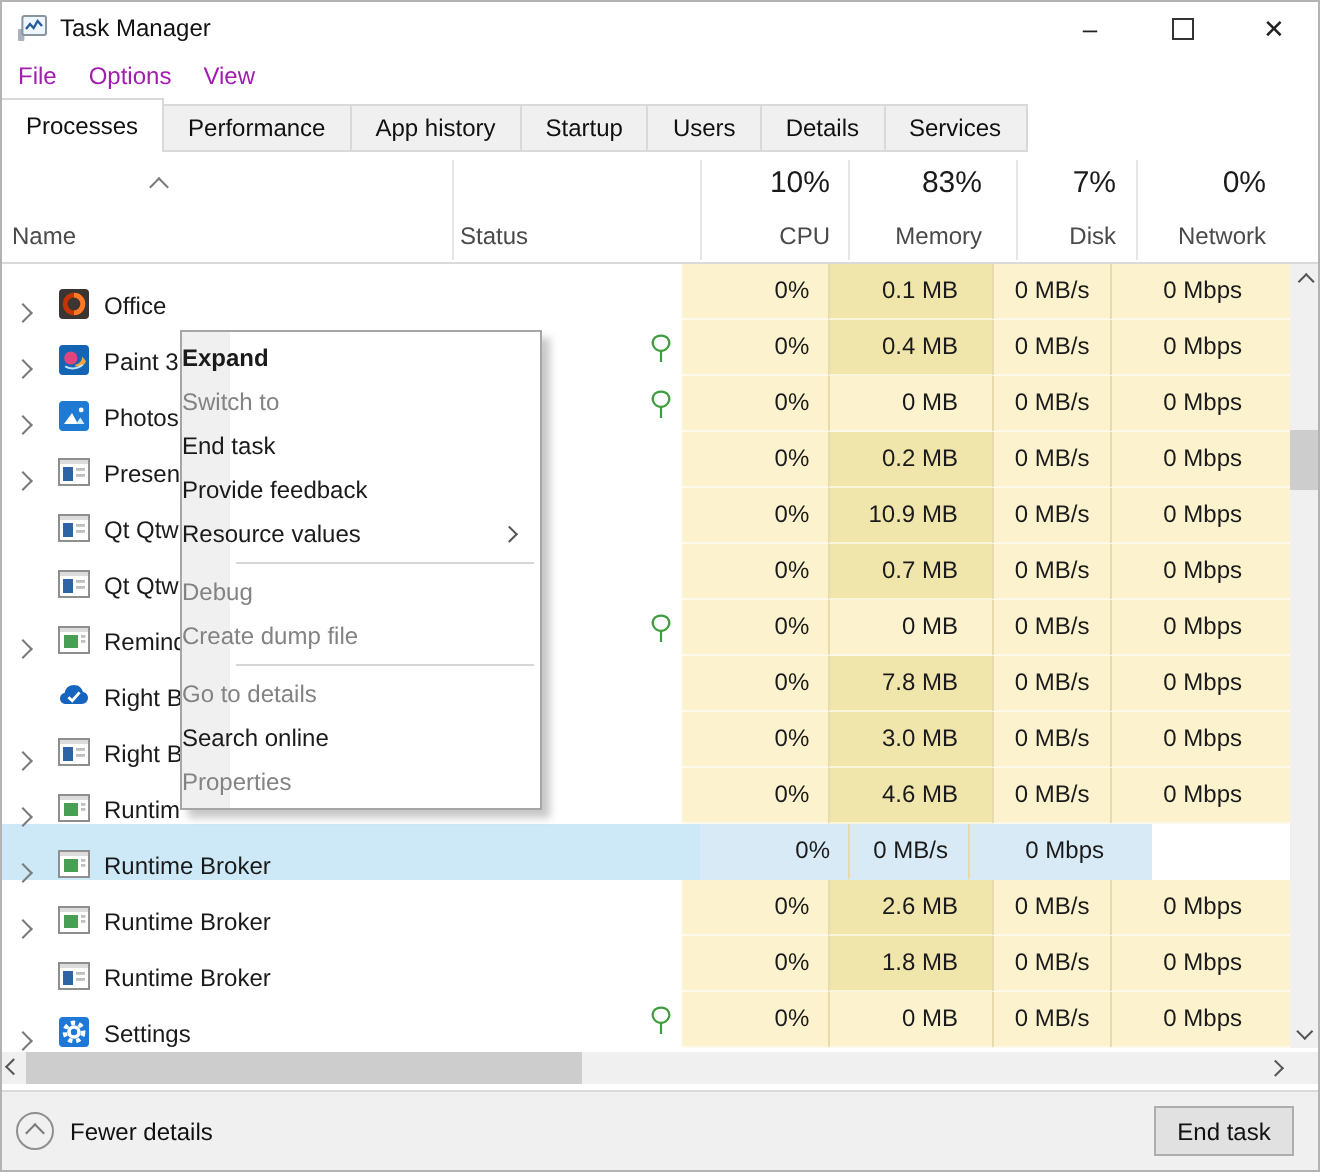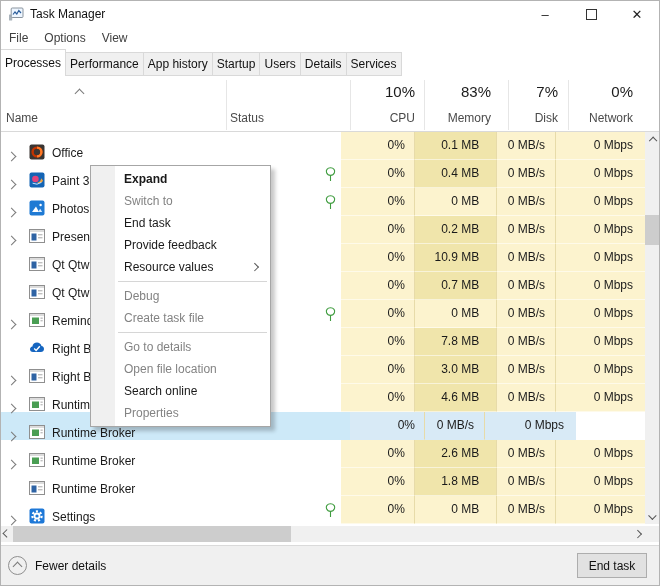--- a/index.html
+++ b/index.html
@@ -9,26 +9,26 @@
   
   #titlebar{position:absolute;left:0;top:0;width:660px;height:28px;background:#fff;display:flex;align-items:center}
   #titlebar .appicon{margin-left:8px;width:16px;height:16px}
   #title-text{margin-left:6px;font-size:12px;color:#111}
   #wincontrols{position:absolute;right:0;top:0;height:28px;display:flex}
   .winbtn{width:46px;height:28px;display:flex;align-items:center;justify-content:center;color:#222;font-size:13px}
   .maxglyph{width:9px;height:9px;border:1px solid #333}
 
   
   #menubar{position:absolute;left:0;top:28px;width:660px;height:20px;display:flex;align-items:center;background:#fff}
-  .mb-item{margin-left:8px;padding:1px 1px;color:#404040}
+  .mb-item{margin-left:8px;padding:1px 1px;color:#a21caf}
   .mb-item + .mb-item{margin-left:14px}
 
   
   #tabstrip{position:absolute;left:0;top:48px;width:660px;height:28px;display:flex;align-items:flex-end}
-  .tab{height:22px;line-height:22px;padding:0 4px;background:#f0f0f0;border:1px solid #d9d9d9;margin-right:-1px;color:#111}
+  .tab{height:22px;line-height:22px;padding:0 12px;background:#f0f0f0;border:1px solid #d9d9d9;margin-right:-1px;color:#111}
   .tab.active{height:26px;line-height:26px;background:#fff;border-bottom:none;z-index:2}
 
   
   #colheader{position:absolute;left:0;top:76px;width:660px;height:56px;background:#fff;border-bottom:1px solid #d9d9d9;box-sizing:border-box}
   .hdiv{position:absolute;top:4px;bottom:1px;width:1px;background:#e6e6e6}
   .hlabel{position:absolute;bottom:6px;color:#4a4a4a}
   .hpct{position:absolute;top:7px;font-size:15px;color:#1b1b1b;text-align:right}
   .hsub{position:absolute;bottom:6px;color:#4a4a4a;text-align:right}
   #sort-caret{position:absolute;left:76px;top:14px}
 
@@ -46,21 +46,21 @@
   .c-name{width:226px;display:flex;align-items:flex-end;box-sizing:border-box}
   .chevbox{width:10px;margin-left:8px;display:flex;align-items:center}
   .appslot{width:16px;height:16px;margin-left:11px}
   .rowlabel{margin-left:7px;white-space:nowrap;color:#1a1a1a}
   .c-status{width:124px;display:flex;align-items:center;justify-content:flex-end;padding-right:5px;box-sizing:border-box}
   .c-val{height:28px;line-height:27px;text-align:right;box-sizing:border-box;
     background:#fcf3ce;border-bottom:1px solid rgba(255,255,255,.55);color:#1a1a1a}
   .c-cpu{width:74px;padding-right:9px}
   .c-mem{width:84px;padding-right:17px;border-left:1px solid #e7dba9}
   .c-disk{width:60px;padding-right:10px;border-left:1px solid #e7dba9}
-  .c-net{width:92px;padding-right:12px;border-left:1px solid #e7dba9}
+  .c-net{width:92px;padding-right:24px;border-left:1px solid #e7dba9}
   .c-mem.hot{background:#f0e5ab}
   .row.sel .c-name,.row.sel .c-status{background:#cde9f8}
   .row.sel .c-val{background:#d8eaf6;border-bottom-color:transparent}
   .row.sel .c-mem{background:#d2e2e9}
 
   
   #vscroll{position:absolute;left:645px;top:132px;width:15px;height:392px;background:#f0f0f0;z-index:5}
   #vscroll .sb-arrow{position:absolute;left:0;width:15px;height:17px;display:flex;align-items:center;justify-content:center}
   #vscroll .up{top:0}
   #vscroll .down{bottom:0}
@@ -78,21 +78,21 @@
   #toggle-circle{width:17px;height:17px;border-radius:50%;border:1px solid #8f8f8f;display:flex;align-items:center;justify-content:center;background:#f0f0f0}
   #toggle-circle .chev{margin-top:2px}
   #details-label{margin-left:8px;color:#111}
   #endtask-btn{position:absolute;right:13px;top:7px;width:70px;height:25px;background:#e1e1e1;border:1px solid #adadad;
     display:flex;align-items:center;justify-content:center;color:#111;box-sizing:border-box}
 
   
   #ctxmenu{position:absolute;left:90px;top:165px;width:181px;z-index:40;
     background:linear-gradient(to right,#f0f0f0 0,#f0f0f0 24px,#ffffff 24px);
     border:1px solid #a6a6a6;box-shadow:4px 4px 4px rgba(0,0,0,.22);padding:2px 0;box-sizing:border-box}
-  .mi{position:relative;height:22px;line-height:22px;padding-left:33px;color:#1a1a1a;white-space:nowrap}
+  .mi{position:relative;height:22px;line-height:22px;color:#1a1a1a;white-space:nowrap}
   .mi.bold{font-weight:bold}
   .mi.disabled{color:#838383}
   .mi .subarrow{position:absolute;right:13px;top:8px}
   .msep{border-top:1px solid #d6d6d6;margin:3px 3px 3px 27px;height:0}
 </style>
 </head>
 <body>
 
 <svg width="0" height="0" style="position:absolute" aria-hidden="true">
   <defs>
@@ -477,24 +477,23 @@
   <div class="mi bold"><span>Expand</span></div>
   <div class="mi disabled"><span>Switch to</span></div>
   <div class="mi"><span>End task</span></div>
   <div class="mi"><span>Provide feedback</span></div>
   <div class="mi">
     <span>Resource values</span>
     <span class="chev small r subarrow"></span>
   </div>
   <div class="msep"></div>
   <div class="mi disabled"><span>Debug</span></div>
-  <div class="mi disabled"><span>Create task file</span></div>
+  <div class="mi disabled"><span>Create dump file</span></div>
   <div class="msep"></div>
   <div class="mi disabled"><span>Go to details</span></div>
-  <div class="mi disabled"><span>Open file location</span></div>
   <div class="mi"><span>Search online</span></div>
   <div class="mi disabled"><span>Properties</span></div>
 </div>
 
 <div id="footer">
   <div id="details-toggle">
     <span id="toggle-circle">
         <span class="chev u"></span>
       </span>
     <span id="details-label">Fewer details</span>

